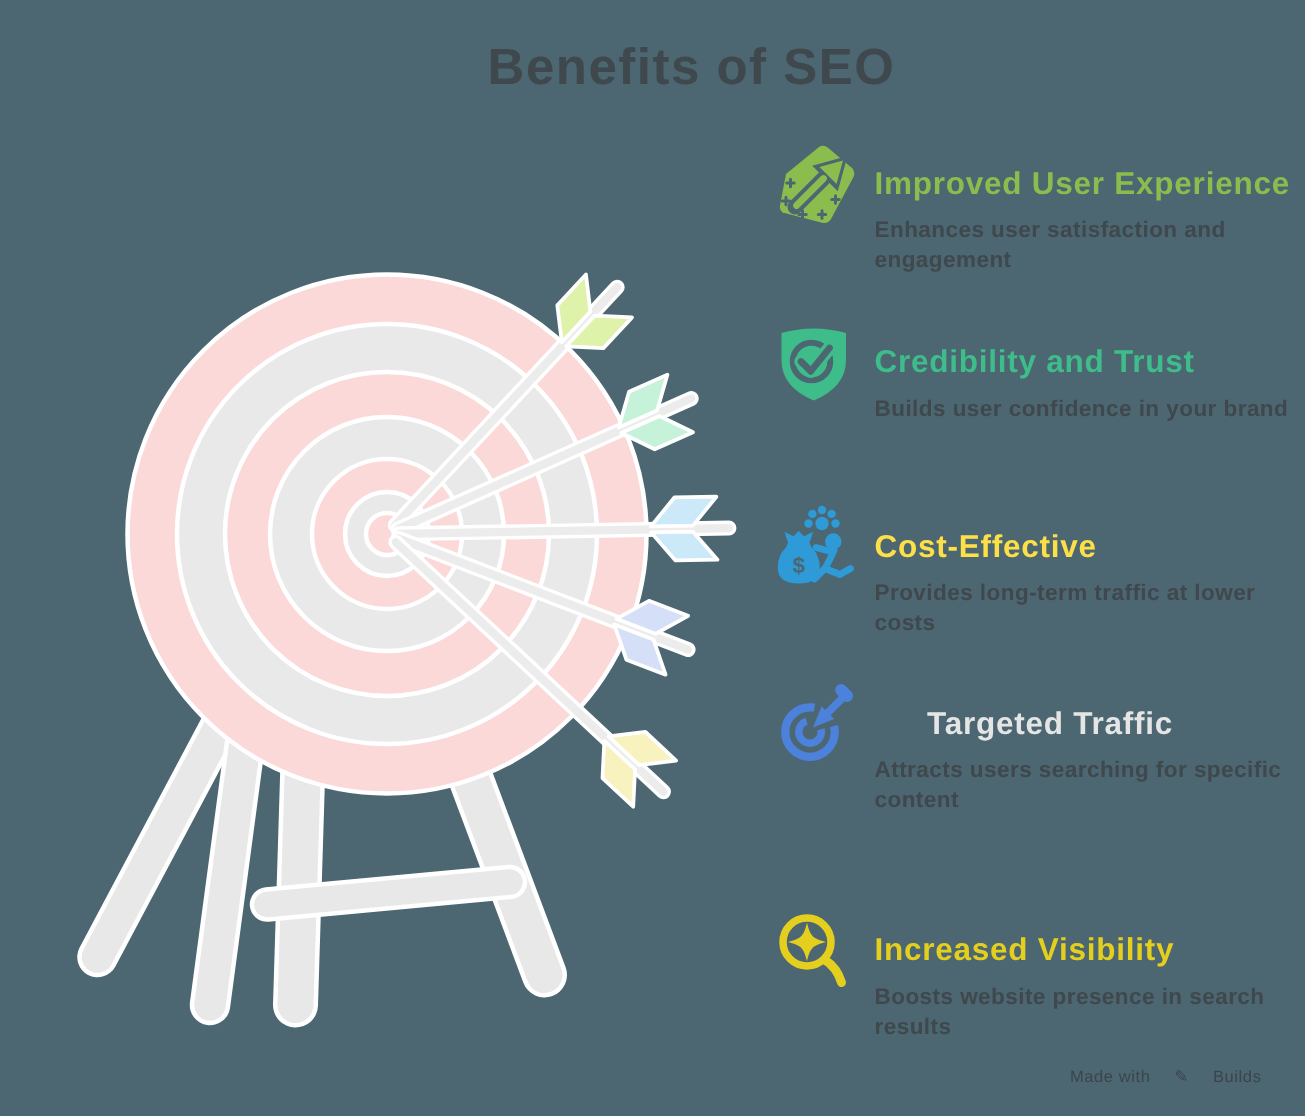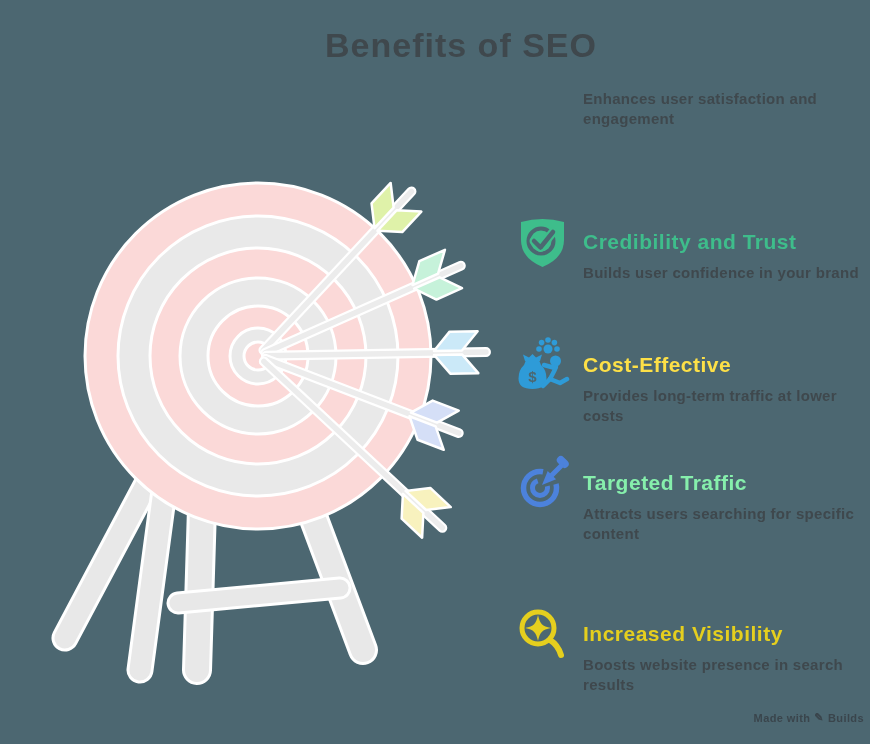--- a/index.html
+++ b/index.html
@@ -31,24 +31,24 @@
   .benefit .btitle{
     font-size:21px;font-weight:bold;letter-spacing:0.5px;white-space:nowrap;
   }
   .benefit .bdesc{
     margin:-6px 0 0 68px;width:290px;
     font-size:15px;line-height:20px;font-weight:bold;letter-spacing:0.3px;
     color:var(--body-text,#3F484D);
   }
 
   .watermark{
-    position:absolute;right:6px;bottom:20px;
-    font-size:11px;font-weight:bold;letter-spacing:0.4px;
+    position:absolute;right:29px;bottom:20px;
+    font-size:11px;font-weight:normal;letter-spacing:0.4px;
     color:var(--watermark-text,#3A454C);
-    display:flex;align-items:center;gap:4px;
+    display:flex;align-items:center;gap:16px;
   }
 </style>
 </head>
 <body>
 
 <div class="canvas">
 
   <div class="page-title">Benefits of SEO</div>
 
   <svg class="illustration" viewBox="0 0 500 570" aria-hidden="true">
@@ -106,20 +106,37 @@
         <line x1="8" y1="0" x2="252" y2="0" stroke="var(--arrow-shaft)" stroke-width="5.5" stroke-linecap="round"></line>
         <polygon points="200,-2 216,-21 244,-21 228,-2" fill="var(--fletch-5)" stroke="var(--ring-outline)" stroke-width="2.5" stroke-linejoin="round"></polygon>
         <polygon points="200,2 216,21 244,21 228,2" fill="var(--fletch-5)" stroke="var(--ring-outline)" stroke-width="2.5" stroke-linejoin="round"></polygon>
       </g>
     </g>
   </svg>
 
   <div class="benefits">
 
     <div class="benefit b1">
+      <div class="row">
+        <svg class="icon" viewBox="0 0 55 55" style="color: rgb(138, 188, 78);">
+          <path d="M9 21 L31 3 Q34 1 37 3.5 L53 17 Q55.5 19.5 54 23 L39 51 Q37 54.5 33 53.5 L8 47 Q4.5 46 5 42 Z" fill="currentColor"></path>
+          <line x1="15" y1="43" x2="36" y2="22" stroke="var(--background)" stroke-width="10" stroke-linecap="round"></line>
+          <polygon points="50,9 43.5,32.5 26.5,15.5" fill="var(--background)"></polygon>
+          <line x1="16" y1="42" x2="34" y2="24" stroke="currentColor" stroke-width="4.5" stroke-linecap="round"></line>
+          <polygon points="47,12 42.7,27.7 31.3,16.3" fill="currentColor"></polygon>
+          <g stroke="var(--background)" stroke-width="2" stroke-linecap="round">
+            <path d="M12 24.5 V29.5 M9.5 27 H14.5"></path>
+            <path d="M9 36.5 V41.5 M6.5 39 H11.5"></path>
+            <path d="M20 45.5 V50.5 M17.5 48 H22.5"></path>
+            <path d="M33 45.5 V50.5 M30.5 48 H35.5"></path>
+            <path d="M42 35.5 V40.5 M39.5 38 H44.5"></path>
+          </g>
+        </svg>
+        <div class="btitle" style="color: rgb(138, 188, 78);">Improved User Experience</div>
+      </div>
       <div class="bdesc">Enhances user satisfaction and engagement</div>
     </div>
 
     <div class="benefit b2">
       <div class="row">
         <svg class="icon" viewBox="0 0 55 55" style="color: rgb(62, 189, 139);">
           <path d="M6 8 Q27.5 2 49 8 L49 26 Q49 44 27.5 53 Q6 44 6 26 Z" fill="currentColor"></path>
           <circle cx="26" cy="27" r="12.5" fill="none" stroke="var(--background)" stroke-width="4"></circle>
           <path d="M19 27 L25.5 33.5 L38 18" fill="none" stroke="currentColor" stroke-width="9" stroke-linecap="round" stroke-linejoin="round"></path>
           <path d="M19 27 L25.5 33.5 L38 18" fill="none" stroke="var(--background)" stroke-width="4.5" stroke-linecap="round" stroke-linejoin="round"></path>
@@ -158,21 +175,21 @@
 
     <div class="benefit b4">
       <div class="row">
         <svg class="icon" viewBox="0 0 55 55" style="color: rgb(76, 130, 220);">
           <circle cx="25" cy="33" r="16.5" fill="none" stroke="currentColor" stroke-width="5.5" pathLength="100" stroke-dasharray="78 18 4 0"></circle>
           <circle cx="25" cy="33" r="7.5" fill="none" stroke="currentColor" stroke-width="5" pathLength="100" stroke-dasharray="70 26 4 0"></circle>
           <rect x="41" y="3" width="13.5" height="8" rx="4" fill="currentColor" transform="rotate(45 47.75 7)"></rect>
           <line x1="36" y1="21" x2="46" y2="11" stroke="currentColor" stroke-width="5" stroke-linecap="round"></line>
           <polygon points="27,30 41.1,24.3 32.7,15.9" fill="currentColor"></polygon>
         </svg>
-        <div class="btitle" style="color: #86efac;">Targeted Traffic</div>
+        <div class="btitle" style="color: #e5e5e5; margin-left: 35px;">Targeted Traffic</div>
       </div>
       <div class="bdesc">Attracts users searching for specific content</div>
     </div>
 
     <div class="benefit b5">
       <div class="row">
         <svg class="icon" viewBox="0 0 55 55" style="color: rgb(229, 207, 30);">
           <circle cx="23" cy="22" r="16" fill="none" stroke="currentColor" stroke-width="5"></circle>
           <path d="M35 34 Q43 39 46 49" fill="none" stroke="currentColor" stroke-width="6" stroke-linecap="round"></path>
           <path d="M23 9 C25 18 27 20 36 22 C27 24 25 26 23 35 C21 26 19 24 10 22 C19 20 21 18 23 9 Z" fill="currentColor"></path>

